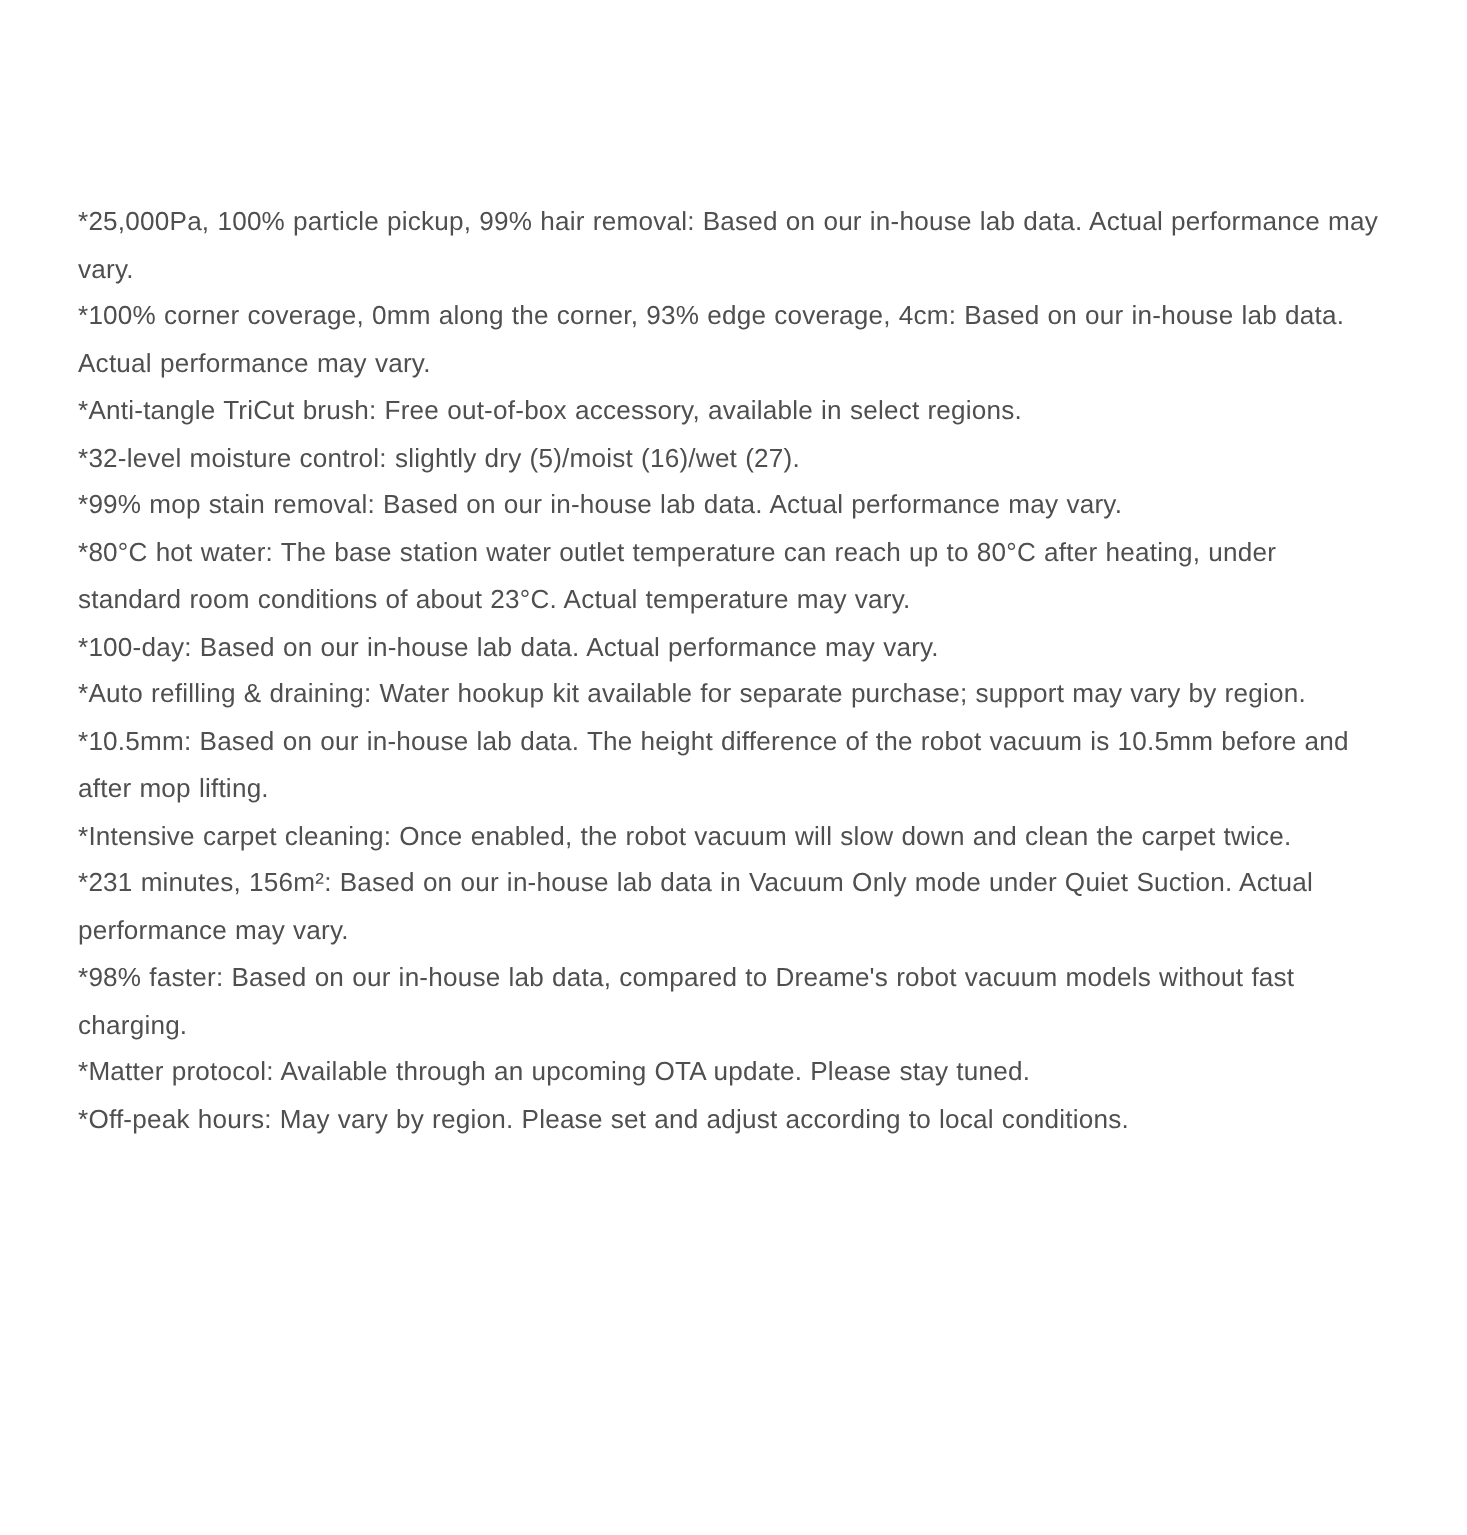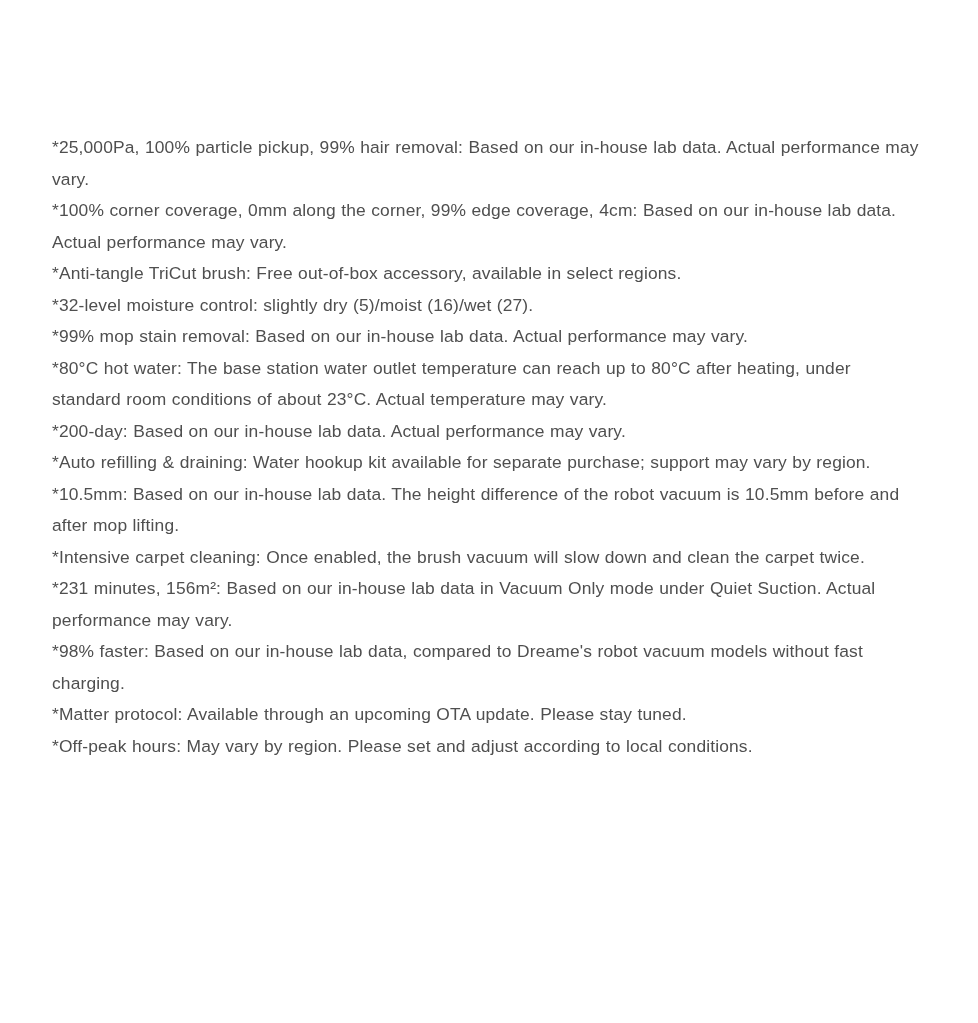--- a/index.html
+++ b/index.html
@@ -36,27 +36,27 @@
     text-align: left;
     word-spacing: 0.4px;
   }
 </style>
 </head>
 <body>
 
 <div class="page">
   <div class="disclaimer-list">
     <p class="disclaimer-item">*25,000Pa, 100% particle pickup, 99% hair removal: Based on our in-house lab data. Actual performance may vary.</p>
-    <p class="disclaimer-item">*100% corner coverage, 0mm along the corner, 99% edge coverage, 4cm: Based on our in-house lab data. Actual performance may vary.</p>
+    <p class="disclaimer-item">*100% corner coverage, 0mm along the corner, 93% edge coverage, 4cm: Based on our in-house lab data. Actual performance may vary.</p>
     <p class="disclaimer-item">*Anti-tangle TriCut brush: Free out-of-box accessory, available in select regions.</p>
     <p class="disclaimer-item">*32-level moisture control: slightly dry (5)/moist (16)/wet (27).</p>
     <p class="disclaimer-item">*99% mop stain removal: Based on our in-house lab data. Actual performance may vary.</p>
     <p class="disclaimer-item">*80°C hot water: The base station water outlet temperature can reach up to 80°C after heating, under standard room conditions of about 23°C. Actual temperature may vary.</p>
-    <p class="disclaimer-item">*200-day: Based on our in-house lab data. Actual performance may vary.</p>
+    <p class="disclaimer-item">*100-day: Based on our in-house lab data. Actual performance may vary.</p>
     <p class="disclaimer-item">*Auto refilling &amp; draining: Water hookup kit available for separate purchase; support may vary by region.</p>
     <p class="disclaimer-item">*10.5mm: Based on our in-house lab data. The height difference of the robot vacuum is 10.5mm before and after mop lifting.</p>
-    <p class="disclaimer-item">*Intensive carpet cleaning: Once enabled, the brush vacuum will slow down and clean the carpet twice.</p>
+    <p class="disclaimer-item">*Intensive carpet cleaning: Once enabled, the robot vacuum will slow down and clean the carpet twice.</p>
     <p class="disclaimer-item">*231 minutes, 156m²: Based on our in-house lab data in Vacuum Only mode under Quiet Suction. Actual performance may vary.</p>
     <p class="disclaimer-item">*98% faster: Based on our in-house lab data, compared to Dreame's robot vacuum models without fast charging.</p>
     <p class="disclaimer-item">*Matter protocol: Available through an upcoming OTA update. Please stay tuned.</p>
     <p class="disclaimer-item">*Off-peak hours: May vary by region. Please set and adjust according to local conditions.</p>
   </div>
 </div>
 
 </body></html>

